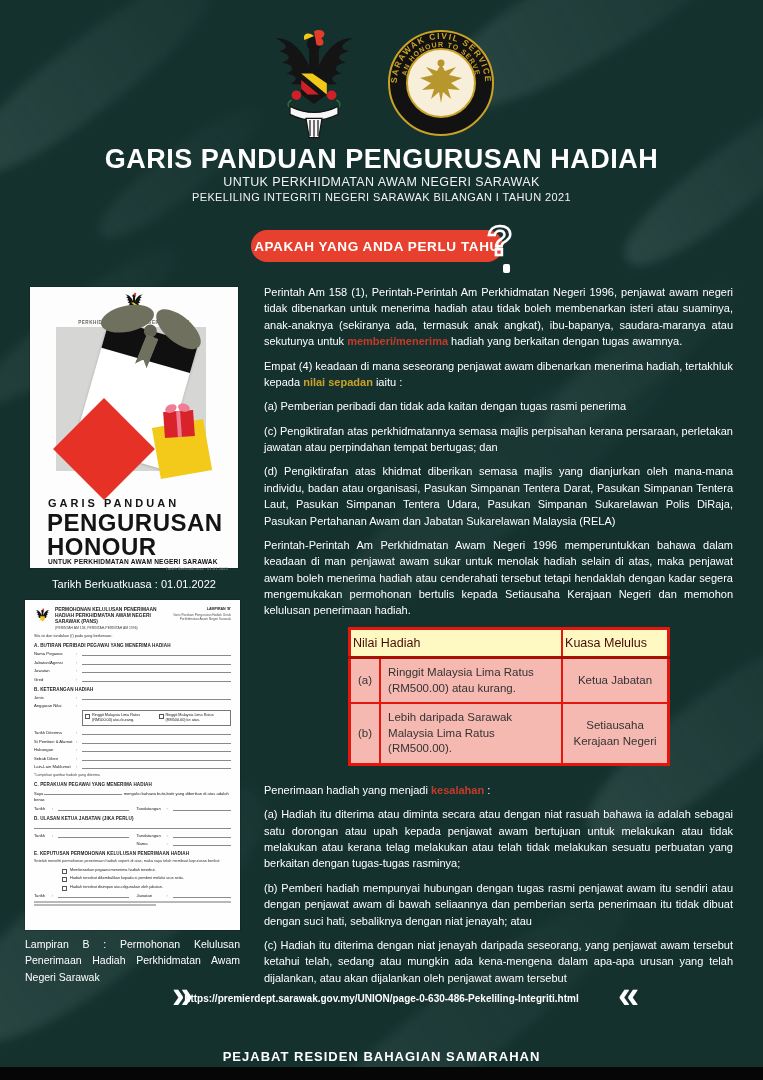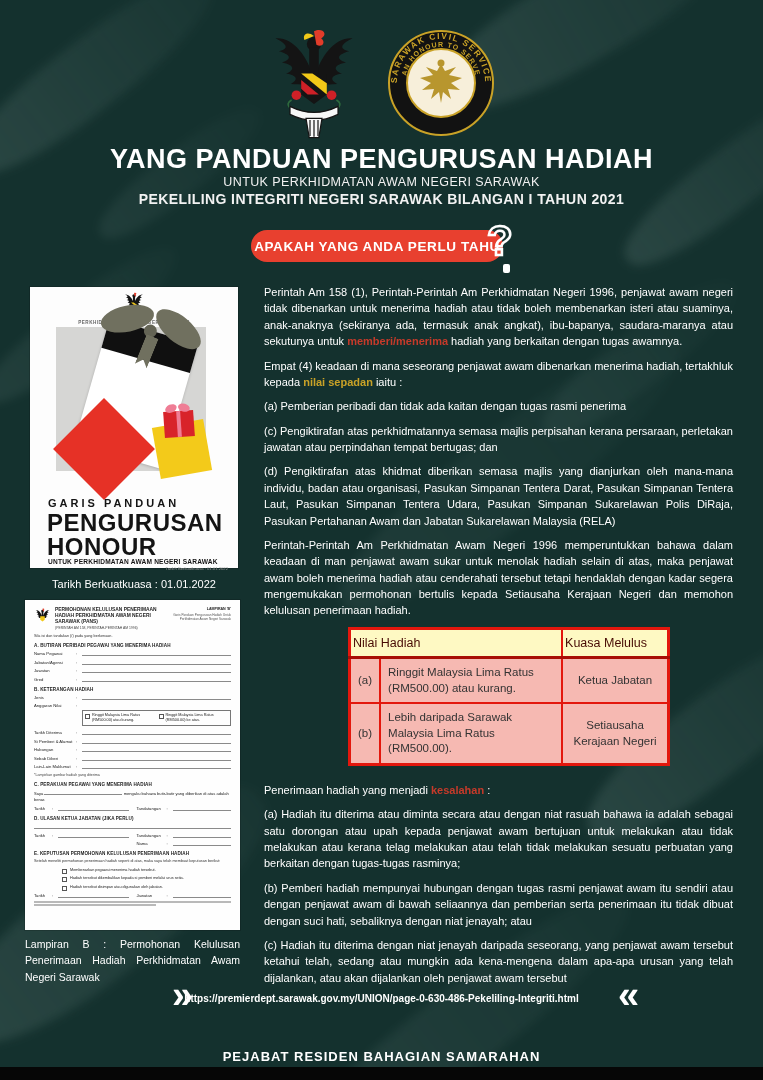--- a/index.html
+++ b/index.html
@@ -18,21 +18,21 @@
   .s7{left:-80px; top:860px; width:380px; height:110px;}
   .s8{left:250px; top:990px; width:420px; height:80px; opacity:.8;}
   .s9{left:80px; top:150px; width:200px; height:46px; opacity:.6;}
   .s10{left:520px; top:330px; width:240px; height:56px; opacity:.5;}
 
   
   .crest { position:absolute; left:266px; top:22px; width:96px; height:124px; }
   .badge { position:absolute; left:388px; top:30px; width:106px; height:106px; }
   .h-title { position:absolute; left:0; top:144px; width:100%; text-align:center; color:#fff; font-size:27px; font-weight:800; letter-spacing:0.5px; }
   .h-sub1 { position:absolute; left:0; top:175px; width:100%; text-align:center; color:#f2f2f2; font-size:12.5px; font-weight:500; letter-spacing:0.4px; }
-  .h-sub2 { position:absolute; left:0; top:191px; width:100%; text-align:center; color:#f2f2f2; font-size:14px; font-weight:700; letter-spacing:0.4px; }
+  .h-sub2 { position:absolute; left:0; top:191px; width:100%; text-align:center; color:#f2f2f2; font-size:11px; font-weight:400; letter-spacing:0.4px; }
   .pill { position:absolute; left:251px; top:230px; width:252px; height:32px; background:#e8402f; border-radius:17px; display:flex; align-items:center; justify-content:center; color:#fff; font-size:13.5px; font-weight:700; letter-spacing:0.6px; }
   .qmark { position:absolute; left:236px; top:-10px; font-size:42px; font-weight:800; color:transparent; -webkit-text-stroke:2.5px #ffffff; line-height:1; }
   .qfigure { position:absolute; left:252px; top:34px; width:7px; height:9px; background:#fff; border-radius:2px; }
 
   
   .cover { position:absolute; left:30px; top:287px; width:208px; height:281px; background:#fdfdfd; box-shadow:0 0 0 1px rgba(0,0,0,0.15);padding-left:20px; }
   .cv-crest { position:absolute; left:50%; top:4px; transform:translateX(-50%); width:22px; height:28px; }
   .cv-min { position:absolute; left:0; top:33px; width:100%; text-align:center; font-size:4.6px; letter-spacing:0.5px; color:#666; font-weight:600; }
   .ill { position:absolute; left:26px; top:40px; width:156px; height:156px; }
   .ill-grey { position:absolute; left:0; top:0; width:150px; height:144px; background:#d6d6d4; }
@@ -160,21 +160,21 @@
     <text fill="#c9a227" font-size="8.5" font-weight="bold" letter-spacing="1.5" font-family="Liberation Sans, sans-serif">
       <textPath href="#arcOuter" startOffset="50%" text-anchor="middle">SARAWAK CIVIL SERVICE</textPath>
     </text>
     <text fill="#c9a227" font-size="7" font-weight="bold" letter-spacing="1" font-family="Liberation Sans, sans-serif">
       <textPath href="#arcInner" startOffset="50%" text-anchor="middle">AN HONOUR TO SERVE</textPath>
     </text>
     <path fill="#b8962e" d="M53 34 l-4 7 l-11 -4 l7 8 l-13 3 l11 5 l-9 7 l12 -1 l-3 10 l8 -7 l2 11 l2 -11 l8 7 l-3 -10 l12 1 l-9 -7 l11 -5 l-13 -3 l7 -8 l-11 4 Z"></path>
     <circle cx="53" cy="33" r="3.5" fill="#b8962e"></circle>
   </svg>
 
-  <div class="h-title">YANG PANDUAN PENGURUSAN HADIAH</div>
+  <div class="h-title">GARIS PANDUAN PENGURUSAN HADIAH</div>
   <div class="h-sub1">UNTUK PERKHIDMATAN AWAM NEGERI SARAWAK</div>
   <div class="h-sub2">PEKELILING INTEGRITI NEGERI SARAWAK BILANGAN I TAHUN 2021</div>
 
   <div class="pill">
     <span>APAKAH YANG ANDA PERLU TAHU</span>
     <span class="qmark">?</span>
     <span class="qfigure"></span>
   </div>
 
   <div class="cover">

